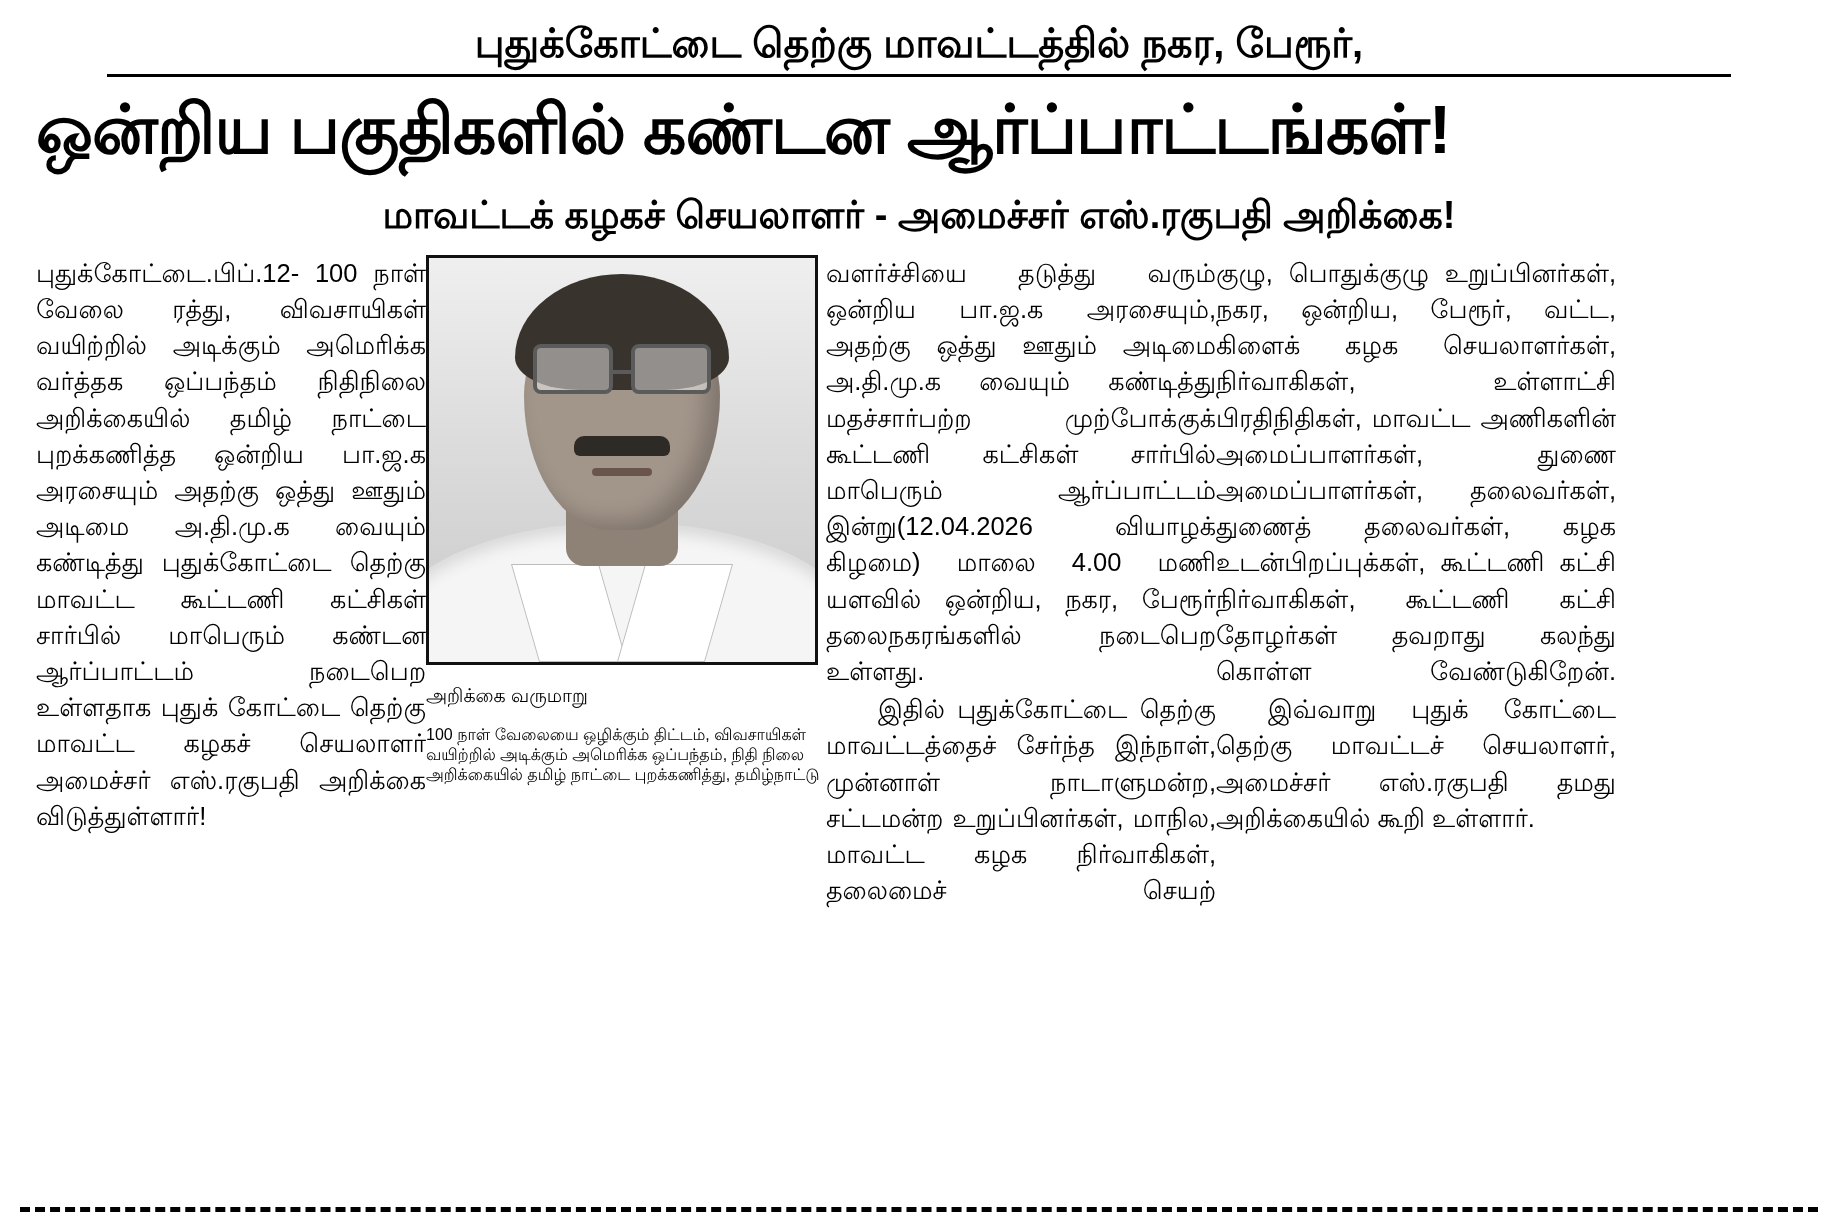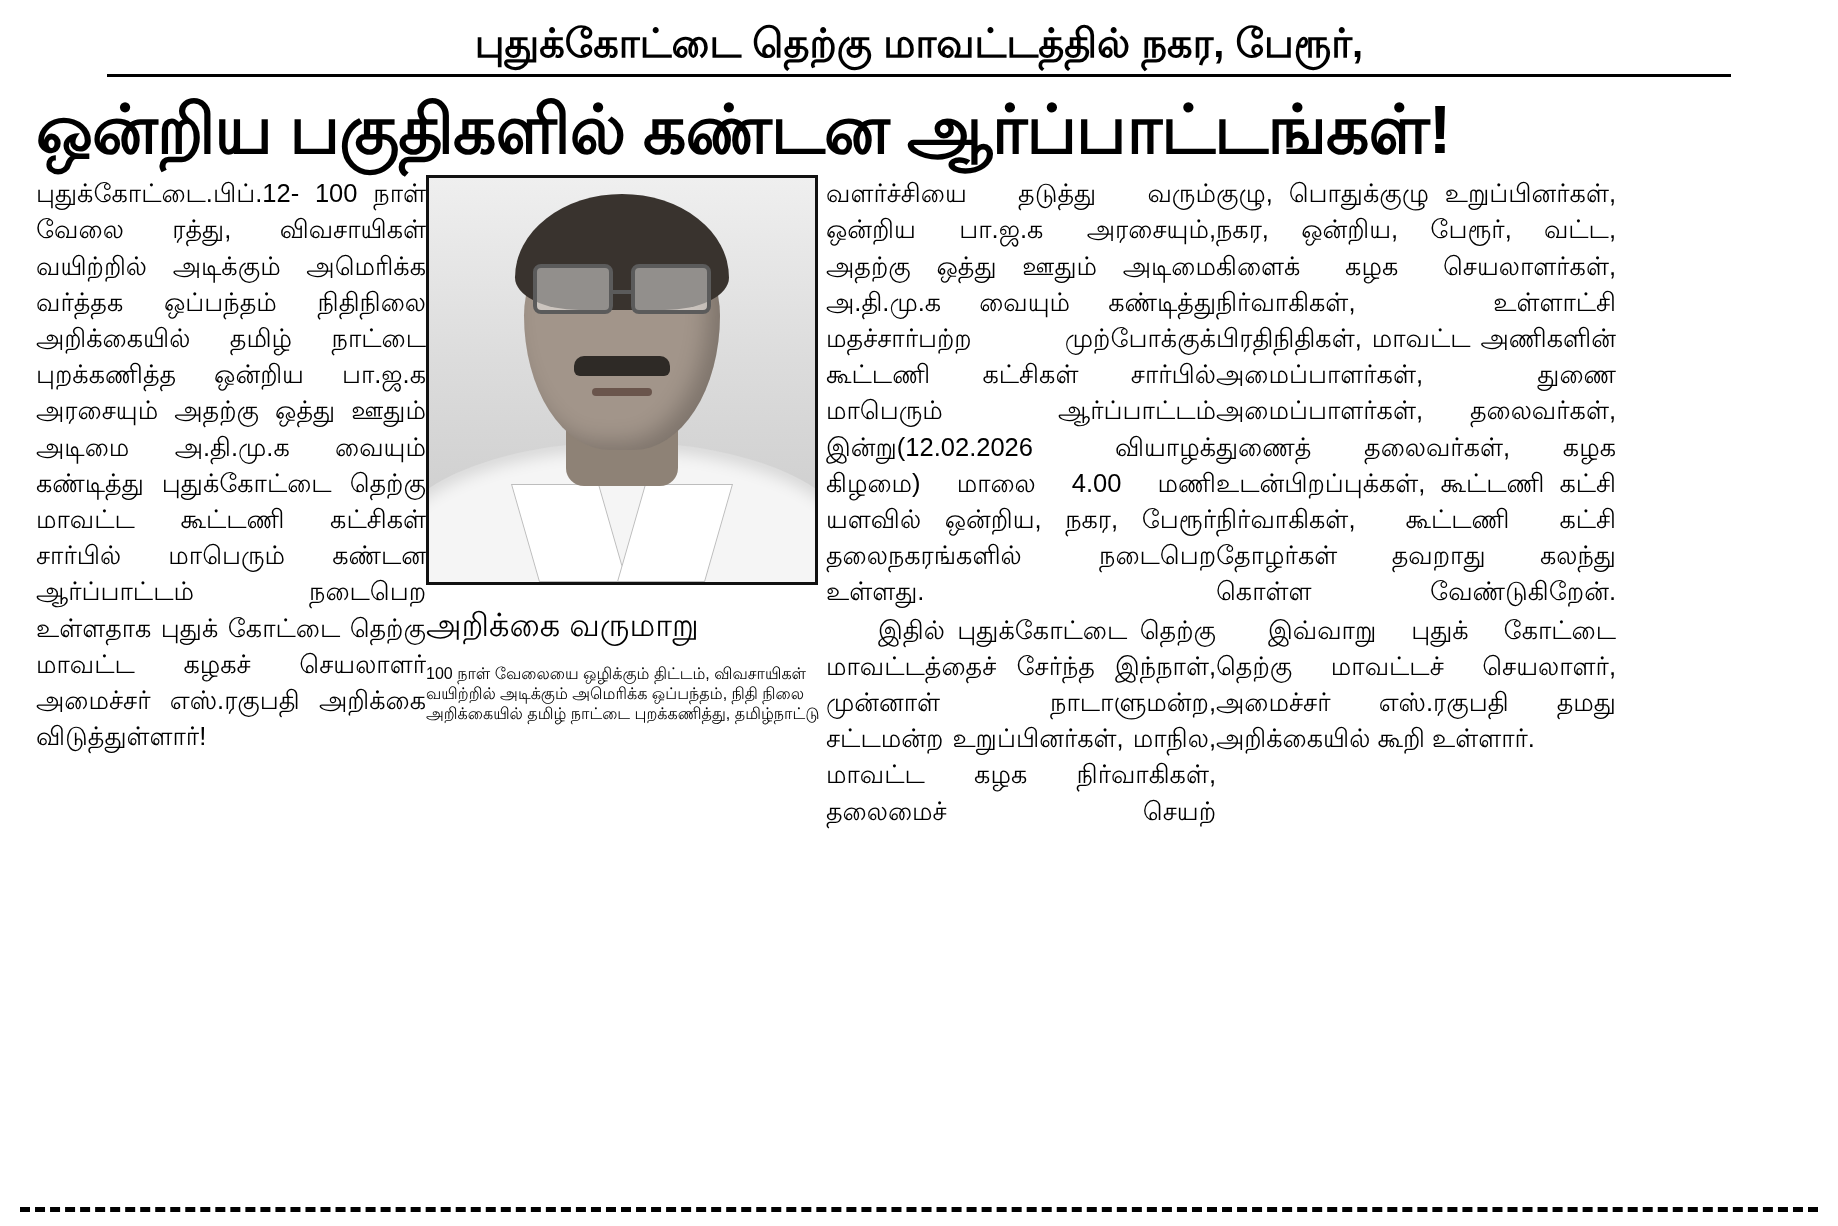--- a/index.html
+++ b/index.html
@@ -181,21 +181,21 @@
     left: 50%;
     bottom: 186px;
     transform: translateX(-50%);
     width: 60px;
     height: 8px;
     background: #6a554c;
     border-radius: 6px;
   }
 
   .caption {
-    font-size: 32px;
+    font-size: 19px;
     line-height: 1.42;
     margin: 0 0 2px 0;
   }
 
   
   .dash-rule {
     position: absolute;
     left: 20px;
     right: 20px;
     bottom: 14px;
@@ -205,20 +205,21 @@
 </style>
 </head>
 <body>
 
 <div class="page">
 
   <div class="kicker">புதுக்கோட்டை தெற்கு மாவட்டத்தில் நகர, பேரூர்,</div>
 
   <div class="headline">ஒன்றிய பகுதிகளில் கண்டன ஆர்ப்பாட்டங்கள்!</div>
 
+  <div class="subhead">மாவட்டக் கழகச் செயலாளர் - அமைச்சர் எஸ்.ரகுபதி அறிக்கை!</div>
 
   <div class="body-area">
 
     <div class="col">
       <p>புதுக்கோட்டை.பிப்.12- 100 நாள் வேலை ரத்து, விவசாயிகள் வயிற்றில் அடிக்கும் அமெரிக்க வர்த்தக ஒப்பந்தம் நிதிநிலை அறிக்கையில் தமிழ் நாட்டை புறக்கணித்த ஒன்றிய பா.ஜ.க அரசையும் அதற்கு ஒத்து ஊதும் அடிமை அ.தி.மு.க வையும் கண்டித்து புதுக்கோட்டை தெற்கு மாவட்ட கூட்டணி கட்சிகள் சார்பில் மாபெரும் கண்டன ஆர்ப்பாட்டம் நடைபெற உள்ளதாக புதுக் கோட்டை தெற்கு மாவட்ட கழகச் செயலாளர் அமைச்சர் எஸ்.ரகுபதி அறிக்கை விடுத்துள்ளார்!</p>
     </div>
 
     <div class="photo-col">
       <div class="photo-frame">
         <div class="photo-bg"></div>
@@ -232,21 +233,21 @@
         <div class="ph-glass-r"></div>
         <div class="ph-bridge"></div>
         <div class="ph-mous"></div>
         <div class="ph-mouth"></div>
       </div>
       <p class="caption last-left">அறிக்கை வருமாறு</p>
       <p class="indent">100 நாள் வேலையை ஒழிக்கும் திட்டம், விவசாயிகள் வயிற்றில் அடிக்கும் அமெரிக்க ஒப்பந்தம், நிதி நிலை அறிக்கையில் தமிழ் நாட்டை புறக்கணித்து, தமிழ்நாட்டு</p>
     </div>
 
     <div class="col">
-      <p>வளர்ச்சியை தடுத்து வரும் ஒன்றிய பா.ஜ.க அரசையும், அதற்கு ஒத்து ஊதும் அடிமை அ.தி.மு.க வையும் கண்டித்து மதச்சார்பற்ற முற்போக்குக் கூட்டணி கட்சிகள் சார்பில் மாபெரும் ஆர்ப்பாட்டம் இன்று(12.02.2026 வியாழக் கிழமை) மாலை 4.00 மணி யளவில் ஒன்றிய, நகர, பேரூர் தலைநகரங்களில் நடைபெற உள்ளது.</p>
+      <p>வளர்ச்சியை தடுத்து வரும் ஒன்றிய பா.ஜ.க அரசையும், அதற்கு ஒத்து ஊதும் அடிமை அ.தி.மு.க வையும் கண்டித்து மதச்சார்பற்ற முற்போக்குக் கூட்டணி கட்சிகள் சார்பில் மாபெரும் ஆர்ப்பாட்டம் இன்று(12.04.2026 வியாழக் கிழமை) மாலை 4.00 மணி யளவில் ஒன்றிய, நகர, பேரூர் தலைநகரங்களில் நடைபெற உள்ளது.</p>
       <p class="indent">இதில் புதுக்கோட்டை தெற்கு மாவட்டத்தைச் சேர்ந்த இந்நாள், முன்னாள் நாடாளுமன்ற, சட்டமன்ற உறுப்பினர்கள், மாநில, மாவட்ட கழக நிர்வாகிகள், தலைமைச் செயற்</p>
     </div>
 
     <div class="col wide">
       <p>குழு, பொதுக்குழு உறுப்பினர்கள், நகர, ஒன்றிய, பேரூர், வட்ட, கிளைக் கழக செயலாளர்கள், நிர்வாகிகள், உள்ளாட்சி பிரதிநிதிகள், மாவட்ட அணிகளின் அமைப்பாளர்கள், துணை அமைப்பாளர்கள், தலைவர்கள், துணைத் தலைவர்கள், கழக உடன்பிறப்புக்கள், கூட்டணி கட்சி நிர்வாகிகள், கூட்டணி கட்சி தோழர்கள் தவறாது கலந்து கொள்ள வேண்டுகிறேன்.</p>
       <p class="indent last-left">இவ்வாறு புதுக் கோட்டை தெற்கு மாவட்டச் செயலாளர், அமைச்சர் எஸ்.ரகுபதி தமது அறிக்கையில் கூறி உள்ளார்.</p>
     </div>
 
   </div>
 

